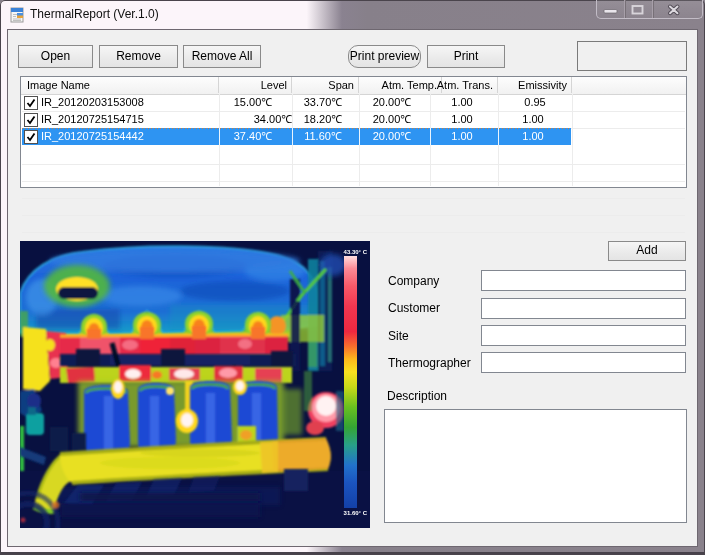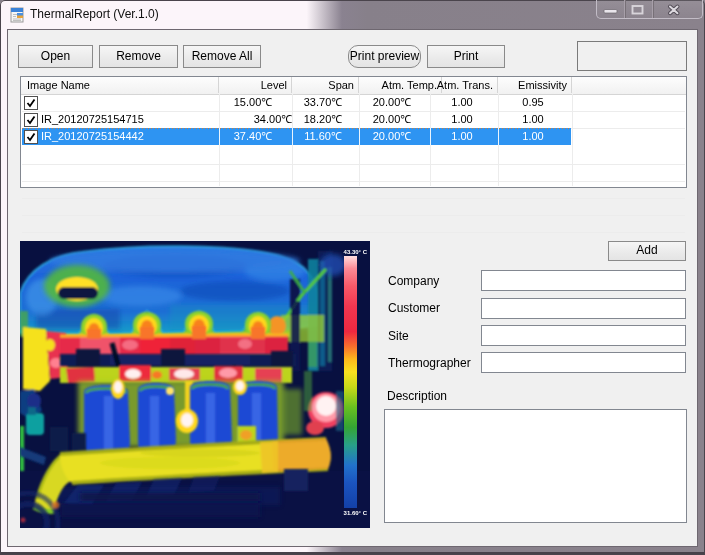--- a/index.html
+++ b/index.html
@@ -93,25 +93,26 @@
     <div class="hline" style="top:87px"></div>
     <div class="hline" style="top:104px"></div>
     <div class="hline" style="top:121px"></div>
     <div class="hline" style="top:138px"></div>
     <div class="hline" style="top:155px"></div>
 
     <div class="row" style="top:17px;">
       <div class="cbx"><svg width="12" height="12" viewBox="0 0 12 12">
             <path d="M2.5 6 L5 9 L9.5 2.5" fill="none" stroke="#000" stroke-width="1.8"></path>
           </svg></div>
+      <div class="name">IR_20120203153008</div>
       <div class="cell" style="left:197px;width:68px;">15.00℃</div>
       <div class="cell" style="left:270px;width:62px;">33.70℃</div>
       <div class="cell" style="left:337px;width:66px;">20.00℃</div>
       <div class="cell" style="left:408px;width:64px;">1.00</div>
-      <div class="cell" style="left:460px;width:70px;padding-left:16px;">0.95</div>
+      <div class="cell" style="left:478px;width:70px;">0.95</div>
     </div>
     <div class="row" style="top:34px;">
       <div class="cbx"><svg width="12" height="12" viewBox="0 0 12 12">
             <path d="M2.5 6 L5 9 L9.5 2.5" fill="none" stroke="#000" stroke-width="1.8"></path>
           </svg></div>
       <div class="name">IR_20120725154715</div>
       <div class="cell" style="left:190px;width:68px;padding-left:27px;">34.00℃</div>
       <div class="cell" style="left:270px;width:62px;">18.20℃</div>
       <div class="cell" style="left:337px;width:66px;">20.00℃</div>
       <div class="cell" style="left:408px;width:64px;">1.00</div>

